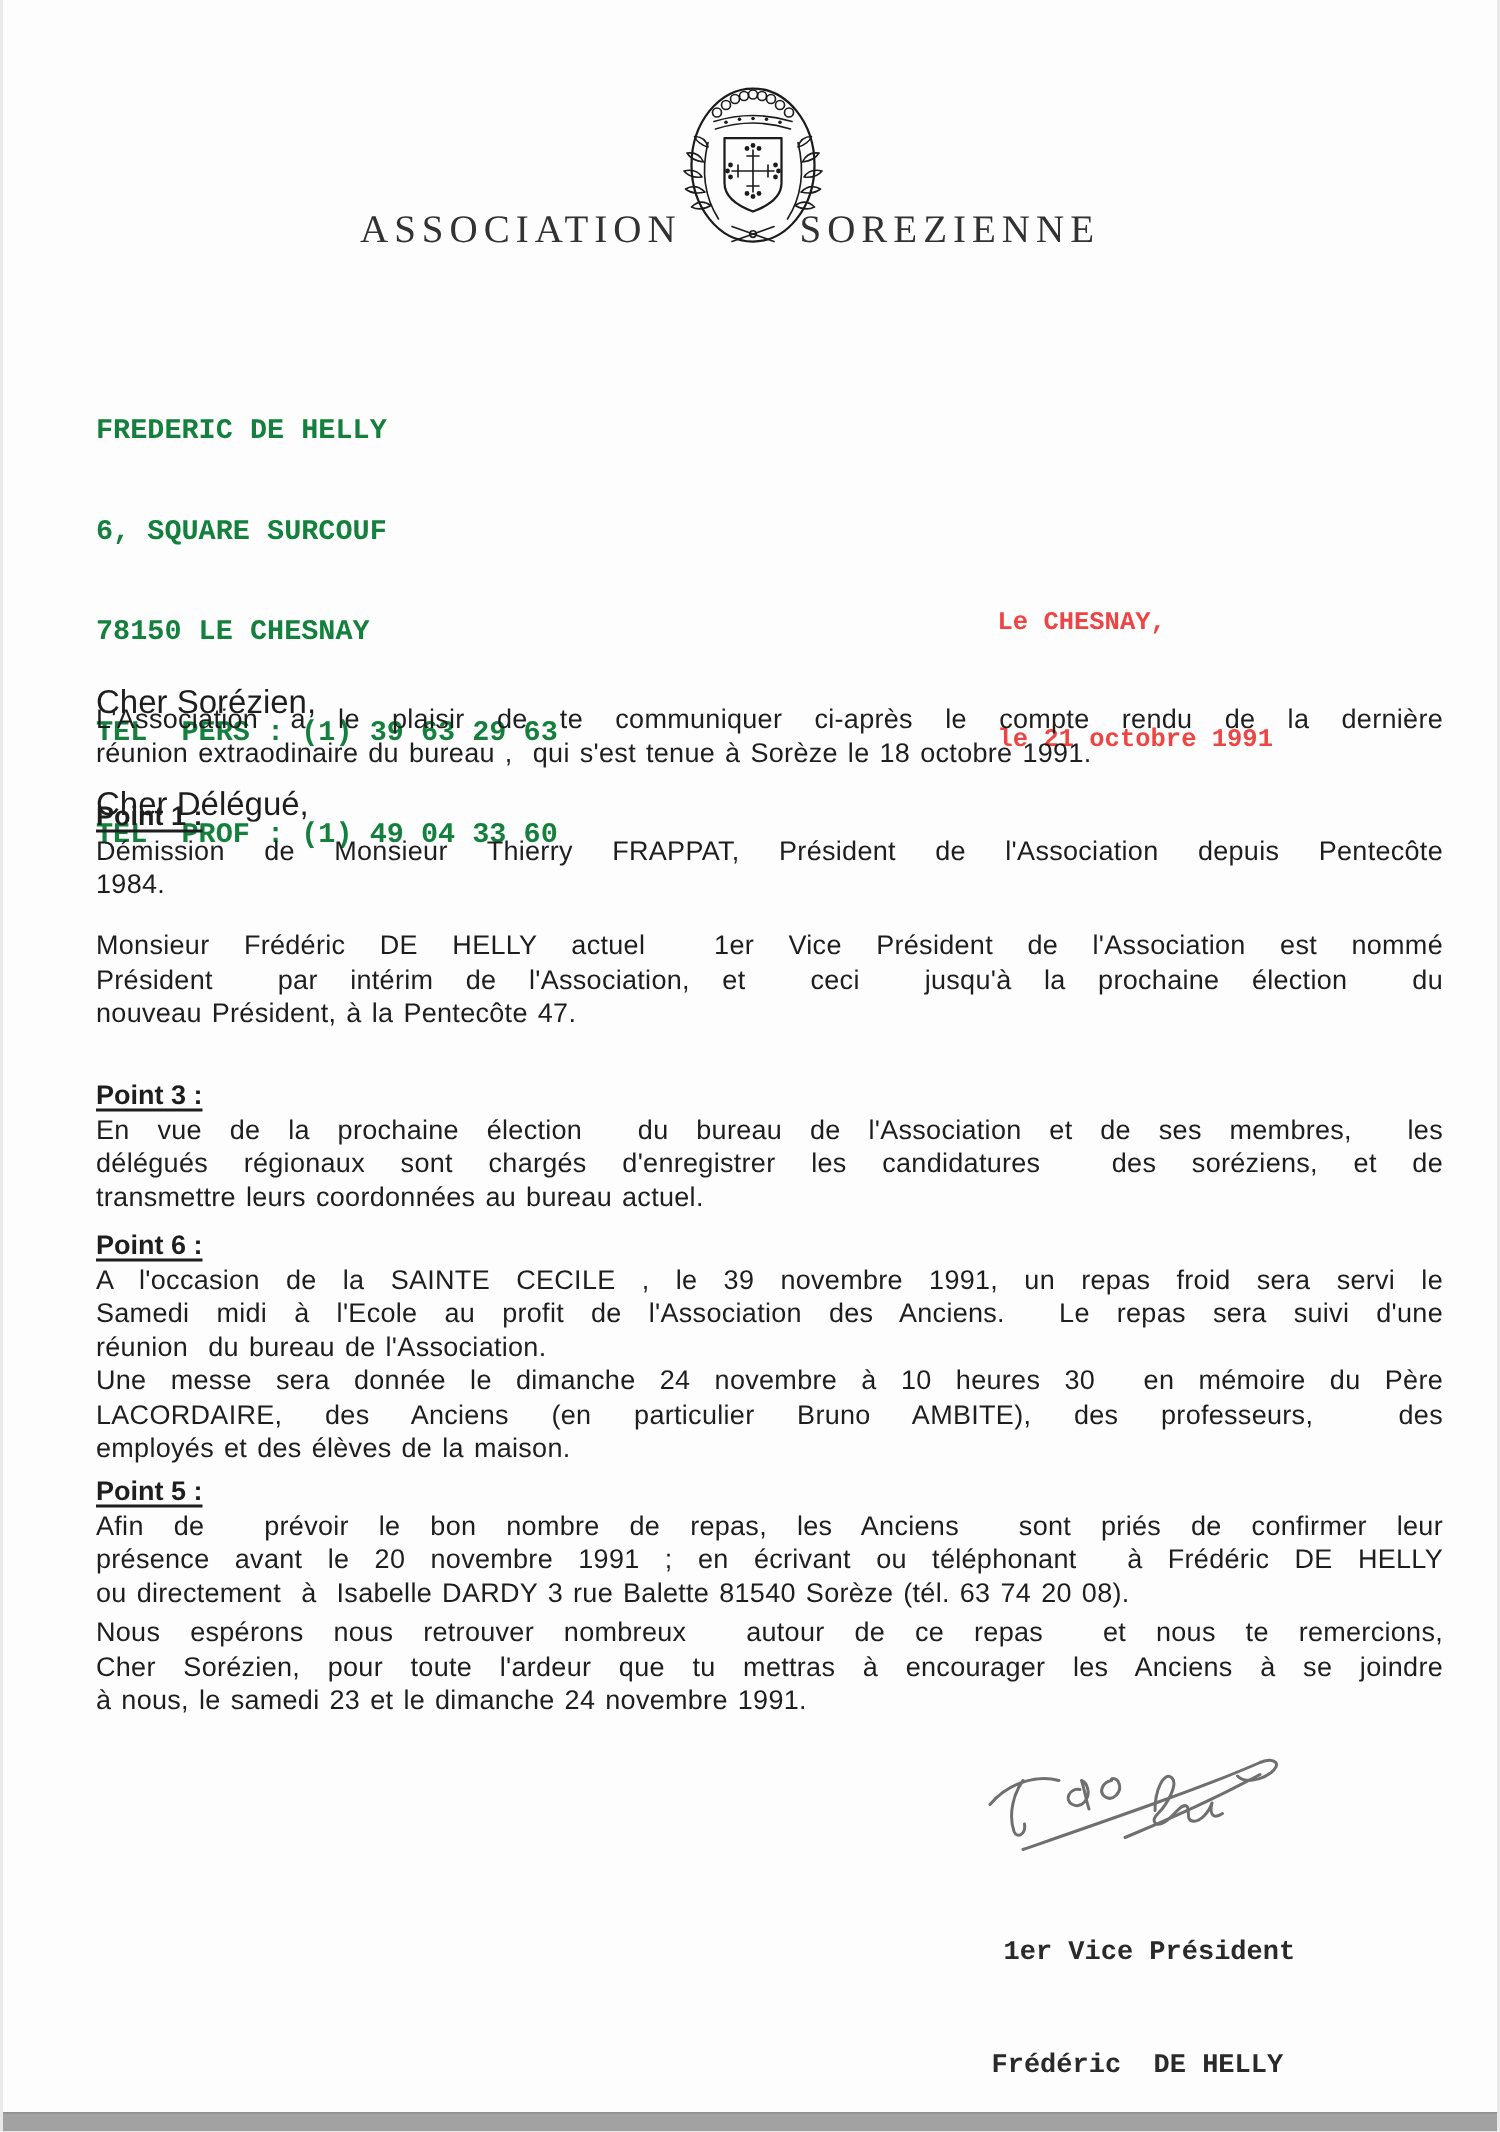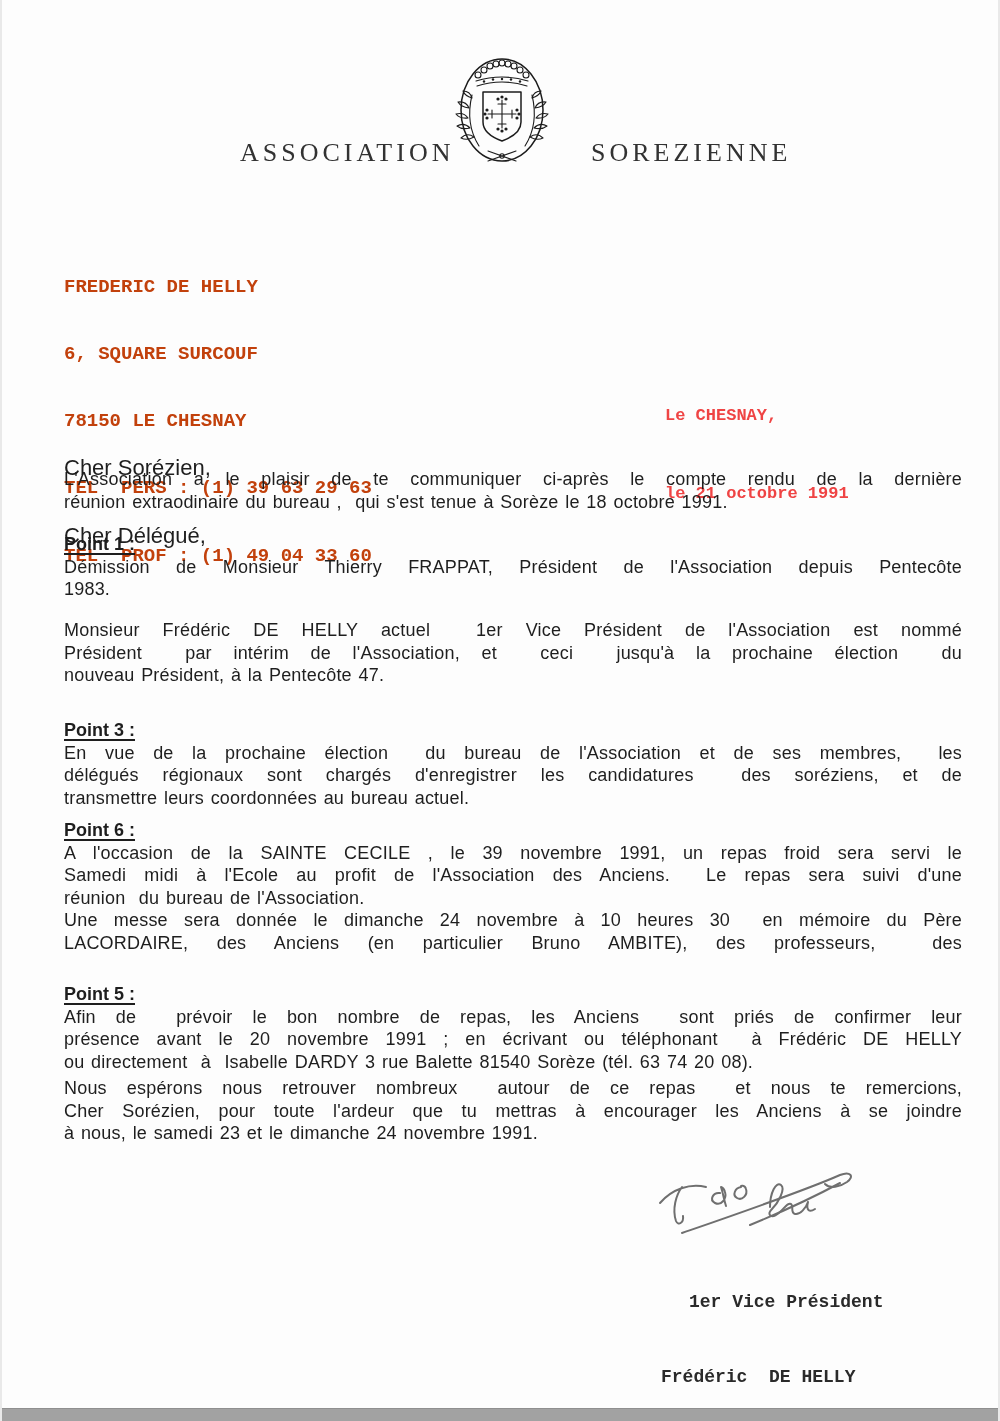--- a/index.html
+++ b/index.html
@@ -8,27 +8,27 @@
     background:#fdfdfd;overflow:hidden;
     font-family:"Liberation Sans",sans-serif;color:#1e1e1e;
   }
   
   .brand-word{
     position:absolute;top:138px;
     font-family:"Liberation Serif",serif;font-size:26px;font-weight:400;
     letter-spacing:4px;color:#323232;white-space:pre;
   }
   .brand-left{left:238px;}
-  .brand-right{left:589px;text-align:center;}
+  .brand-right{left:531px;text-align:center;}
   .crest{position:absolute;left:450px;top:48px;width:100px;height:122px;}
   
   .sender{
     position:absolute;left:62px;top:231px;
     font-family:"Liberation Mono","DejaVu Sans Mono",monospace;
-    font-size:19px;font-weight:700;line-height:22.4px;color:#c2410c;white-space:pre;
+    font-size:19px;font-weight:700;line-height:22.4px;color:#15803d;white-space:pre;
   }
   
   .dateline{
     position:absolute;left:663px;top:351px;
     font-family:"Liberation Mono","DejaVu Sans Mono",monospace;
     font-size:17px;font-weight:700;line-height:26px;color:#ef4444;white-space:pre;
   }
   
   .salutation{position:absolute;left:62px;top:412px;font-size:22px;line-height:22.5px;white-space:pre-wrap;}
   .sec{position:absolute;left:62px;width:898px;}
@@ -42,21 +42,21 @@
     text-align:justify;text-align-last:justify;word-spacing:1.5px;letter-spacing:0.2px;
   }
   .jline.last{text-align-last:left;}
   
   .sig-scrawl{position:absolute;left:652px;top:1163px;width:215px;height:76px;}
   .sig-block{
     position:absolute;left:659px;top:1240px;
     font-family:"Liberation Mono","DejaVu Sans Mono",monospace;
     font-size:18px;font-weight:700;line-height:25px;color:#2a2a2a;white-space:pre;
   }
-  .sig-role{margin-left:28px;font-family:Liberation Mono, monospace;}
+  .sig-role{margin-left:8px;font-family:Liberation Mono, monospace;}
   
   .scan-bar{position:absolute;left:0;right:0;bottom:0;height:12px;background:#a2a2a2;border-top:1px solid #8f8f8f;}
   svg .ln{fill:none;stroke:#1c1c1c;stroke-width:1.5;stroke-linecap:round;stroke-linejoin:round;}
   svg .thin{stroke-width:1.1;}
   svg .dot{fill:#1c1c1c;stroke:none;}
   svg .sig{fill:none;stroke:#6f6f6f;stroke-width:2;stroke-linecap:round;stroke-linejoin:round;}
 </style>
 </head>
 <body>
 
@@ -141,21 +141,21 @@
   </div>
 
   <div class="sec" style="top:468px">
     <div class="jline">L'Association a le plaisir de te communiquer ci-après le compte rendu de la dernière</div>
     <div class="jline last">réunion extraodinaire du bureau ,  qui s'est tenue à Sorèze le 18 octobre 1991.</div>
   </div>
 
   <div class="sec" style="top:533px">
     <div class="heading">Point 1 :</div>
     <div class="jline">Démission de Monsieur Thierry FRAPPAT, Président de l'Association depuis Pentecôte</div>
-    <div class="jline last">1983.</div>
+    <div class="jline last">1984.</div>
   </div>
 
   <div class="sec" style="top:619px">
     <div class="jline">Monsieur Frédéric DE HELLY actuel  1er Vice Président de l'Association est nommé</div>
     <div class="jline">Président  par intérim de l'Association, et  ceci  jusqu'à la prochaine élection  du</div>
     <div class="jline last">nouveau Président, à la Pentecôte 47.</div>
   </div>
 
   <div class="sec" style="top:719px">
     <div class="heading">Point 3 :</div>
@@ -164,20 +164,21 @@
     <div class="jline last">transmettre leurs coordonnées au bureau actuel.</div>
   </div>
 
   <div class="sec" style="top:819px">
     <div class="heading">Point 6 :</div>
     <div class="jline">A l'occasion de la SAINTE CECILE , le 39 novembre 1991, un repas froid sera servi le</div>
     <div class="jline">Samedi midi à l'Ecole au profit de l'Association des Anciens.  Le repas sera suivi d'une</div>
     <div class="jline last">réunion  du bureau de l'Association.</div>
     <div class="jline">Une messe sera donnée le dimanche 24 novembre à 10 heures 30  en mémoire du Père</div>
     <div class="jline">LACORDAIRE, des Anciens (en particulier Bruno AMBITE), des professeurs,  des</div>
+    <div class="jline last">employés et des élèves de la maison.</div>
   </div>
 
   <div class="sec" style="top:983px">
     <div class="heading">Point 5 :</div>
     <div class="jline">Afin de  prévoir le bon nombre de repas, les Anciens  sont priés de confirmer leur</div>
     <div class="jline">présence avant le 20 novembre 1991 ; en écrivant ou téléphonant  à Frédéric DE HELLY</div>
     <div class="jline last">ou directement  à  Isabelle DARDY 3 rue Balette 81540 Sorèze (tél. 63 74 20 08).</div>
   </div>
 
   <div class="sec" style="top:1077px">

